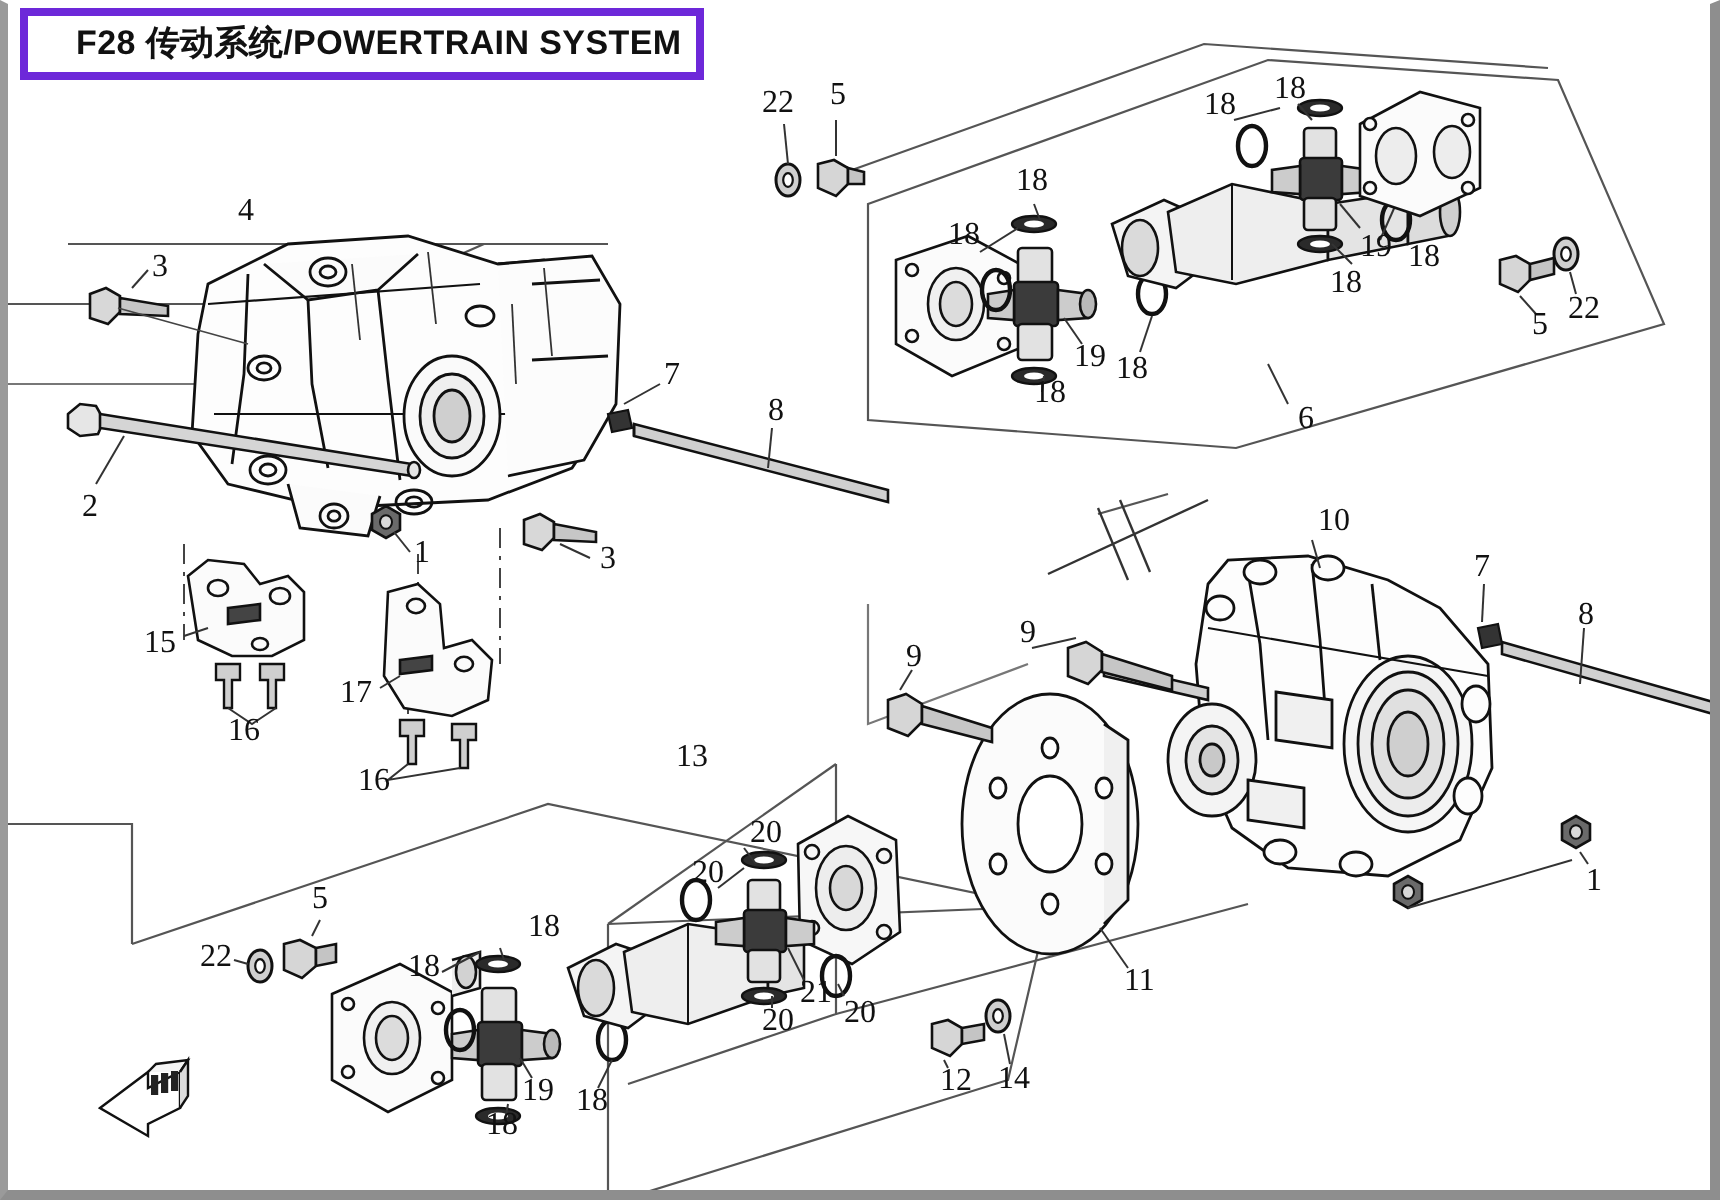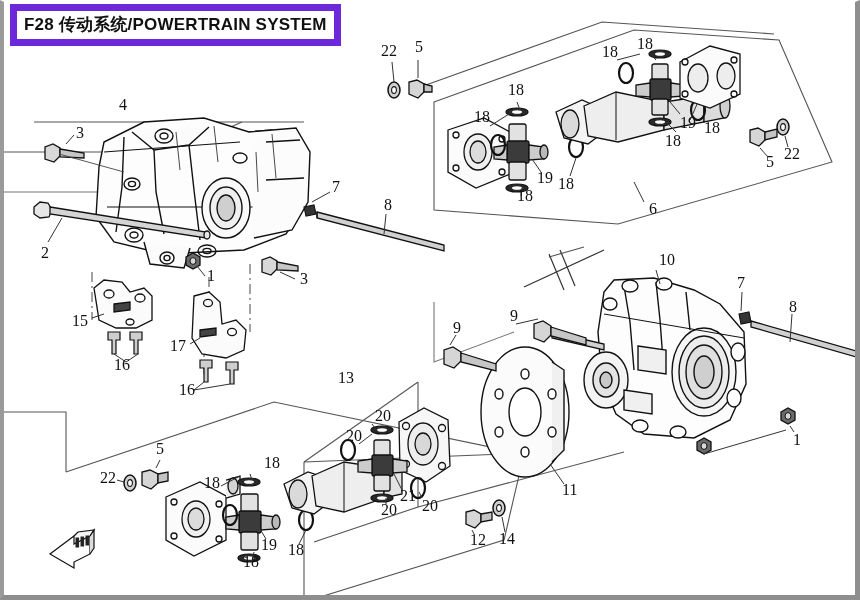--- a/index.html
+++ b/index.html
@@ -9,22 +9,22 @@
     position:relative;width:860px;height:600px;background:#ffffff;
     box-sizing:border-box;
     border-right:5px solid #8e8e8e;
     border-bottom:5px solid #8e8e8e;
     border-left:4px solid #9a9a9a;
     border-top:2px solid #ffffff;
     overflow:hidden;
   }
   #title-box{
     position:absolute;left:6px;top:2px;
-    border:7px solid #6d28d9;
-    padding:2px 7px 3px 7px;
+    border:4px solid #6d28d9;
+    padding:2px 7px 3px 24px;
     background:#fff;
     white-space:nowrap;
     z-index:30;
   }
   #title-box span{
     font-family:"Liberation Sans",sans-serif;
     font-size:17px;font-weight:bold;color:#111;letter-spacing:.2px;
   }
   svg#diagram{position:absolute;left:0;top:0;width:860px;height:600px;}
   .cnum{

